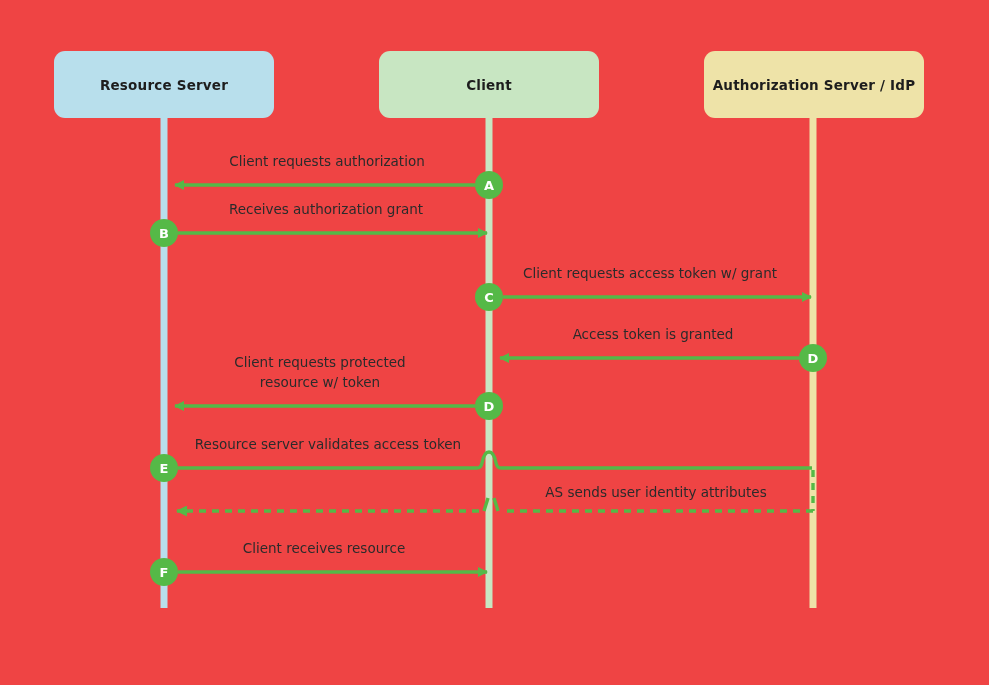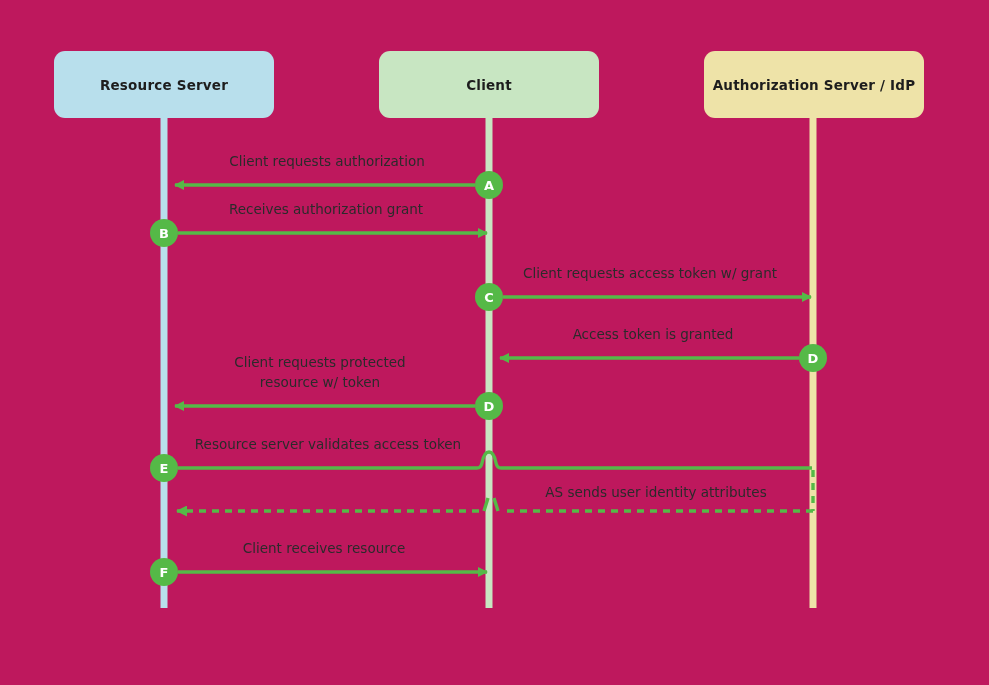--- a/index.html
+++ b/index.html
@@ -10,21 +10,21 @@
   body {
     width: 989px;
     height: 685px;
     font-family: "DejaVu Sans", sans-serif;
     overflow: hidden;
   }
   #diagram-root {
     position: relative;
     width: 989px;
     height: 685px;
-    background: #be185d;
+    background: #ef4444;
   }
   svg.diagram-canvas {
     position: absolute;
     left: 0;
     top: 0;
     width: 989px;
     height: 685px;
     display: block;
   }
   .actor-title {

